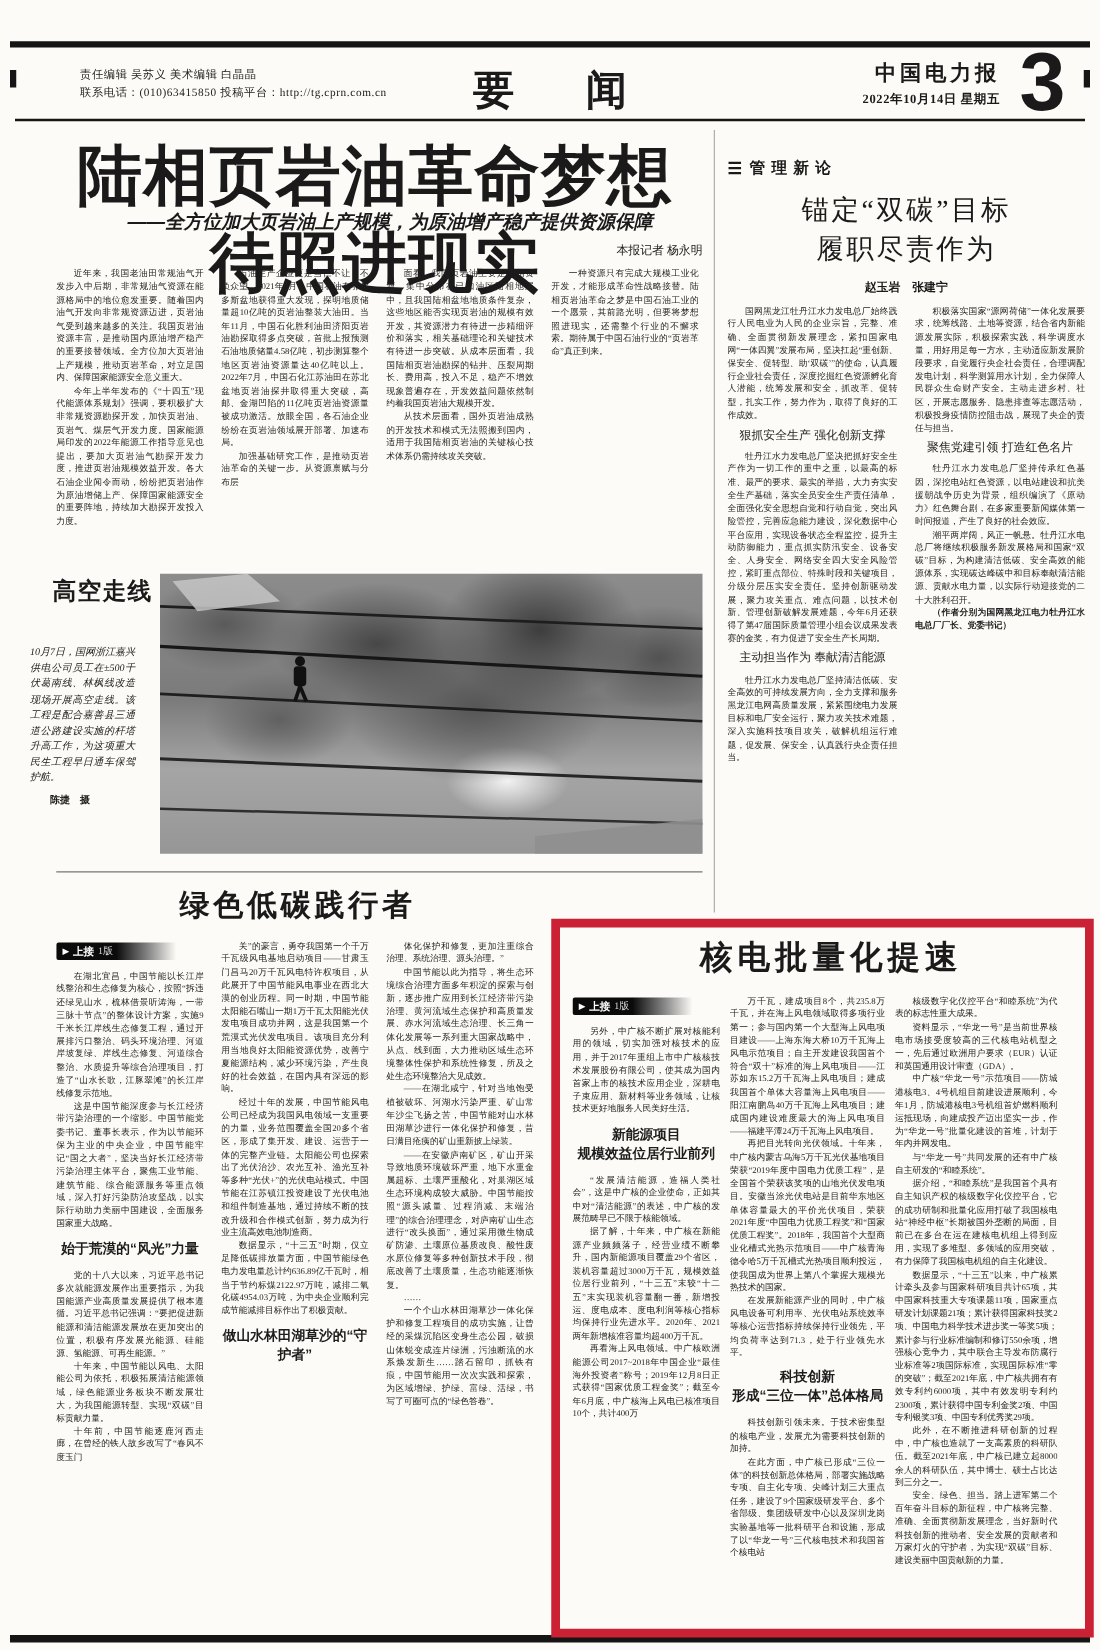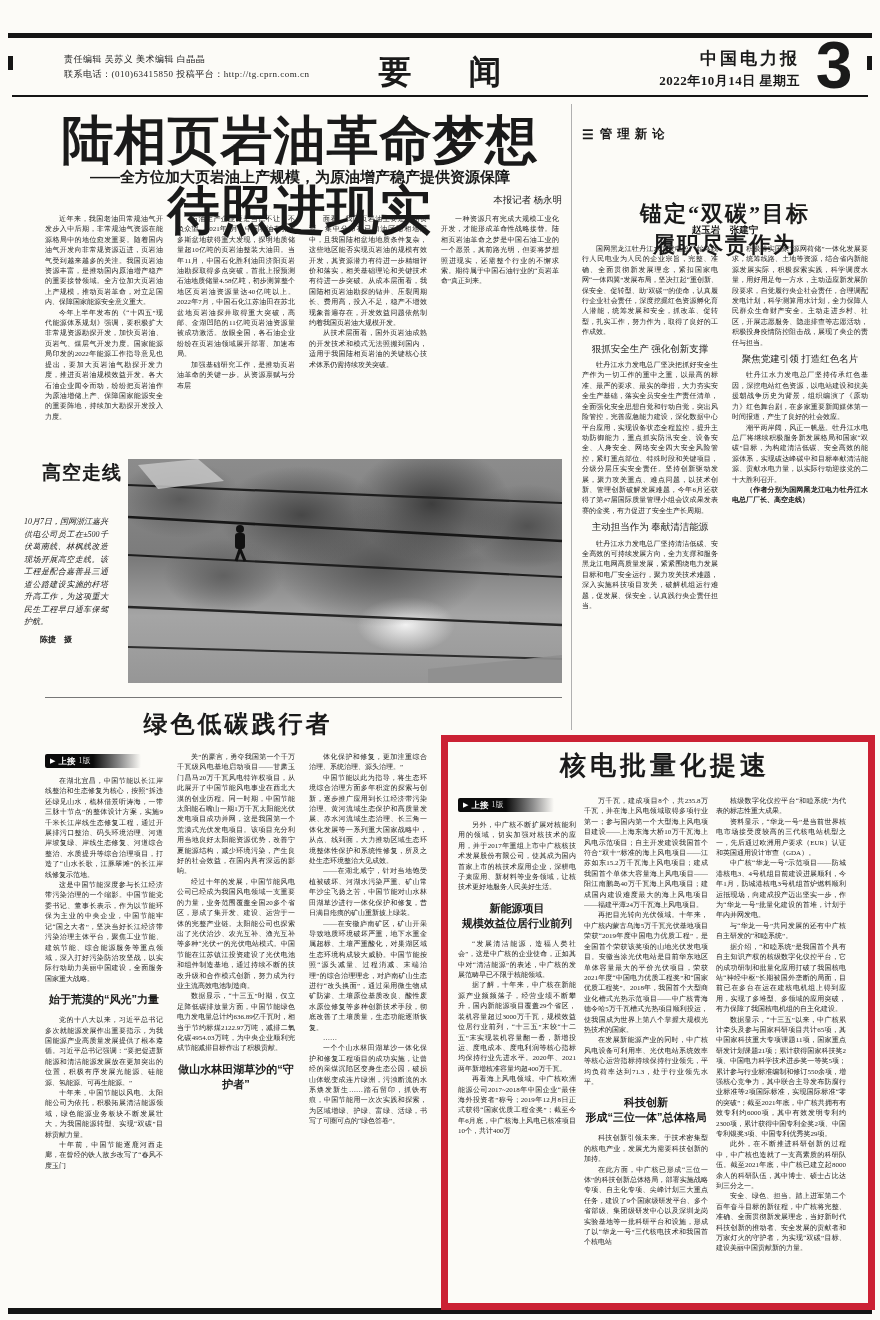--- a/index.html
+++ b/index.html
@@ -4,40 +4,40 @@
 <style>
   html,body{margin:0;padding:0;background:#ffffff;}
   #page{position:relative;width:880px;height:1320px;background:#fcfbf7;overflow:hidden;
         font-family:"Liberation Serif","DejaVu Serif",serif;color:#1a1a1a;}
   .abs{position:absolute;}
   .rule{background:#151515;}
   .sans{font-family:"Liberation Sans","DejaVu Sans",sans-serif;}
   .mast-small{font-size:9px;line-height:15px;color:#222;letter-spacing:.5px;}
   .section-big{font-size:33px;font-weight:900;letter-spacing:24px;text-indent:24px;text-align:center;}
   .paper-name{font-size:17px;font-weight:800;letter-spacing:3px;text-align:right;}
-  .paper-date{font-size:13px;font-weight:700;text-align:right;letter-spacing:.5px;}
+  .paper-date{font-size:10px;font-weight:700;text-align:right;letter-spacing:.5px;}
   .page-no{font-size:66px;font-weight:800;line-height:62px;text-align:center;}
   .lead-headline{font-size:52px;font-weight:900;text-align:center;letter-spacing:1px;}
   .lead-subtitle{font-size:15px;font-weight:600;text-align:center;}
   .lead-byline{font-size:9.5px;font-weight:400;text-align:right;}
   .col{font-size:7px;line-height:10.4px;text-align:justify;overflow:hidden;color:#1d1d1d;}
   .col p{margin:0;text-indent:2em;}
   .col p.closing{font-weight:700;}
   .subhead{font-weight:400;text-align:center;text-indent:0;margin:6px 0;font-size:9.5px;
            font-family:"Liberation Sans","DejaVu Sans",sans-serif;}
   .subhead2{font-weight:700;text-align:center;margin:8px 0;font-size:11px;line-height:15px;
            font-family:"Liberation Sans","DejaVu Sans",sans-serif;}
   .jump{height:14px;width:96px;display:flex;align-items:center;gap:3px;margin:2px 0 8px 0;
         background:linear-gradient(90deg,#0b0b0b 0%,#0b0b0b 50%,#8d8d8d 78%,#fcfbf7 100%);
         padding:0 5px;box-sizing:border-box;border-radius:2px;}
   .jump .jump-arrow{color:#fff;font-size:7px;line-height:14px;}
   .jump .jump-t1{color:#fff;font-size:8.5px;font-weight:700;}
   .jump .jump-t2{color:#d8d8d8;font-size:8px;}
   .op-label{display:flex;align-items:center;gap:6px;font-size:12.5px;letter-spacing:5px;font-weight:600;}
-  .op-title{font-size:22px;font-weight:700;line-height:31px;text-align:center;letter-spacing:2px;margin-top:46px;}
+  .op-title{font-size:22px;font-weight:400;line-height:31px;text-align:center;letter-spacing:2px;}
   .op-authors{font-size:9.5px;font-weight:700;text-align:center;}
   .sec-headline{font-weight:800;text-align:center;}
   .photo-title{font-size:19px;font-weight:800;letter-spacing:1px;}
   .photo-caption{font-size:8px;line-height:12.5px;text-align:justify;font-style:italic;}
   .photo-caption .credit{font-style:normal;font-weight:700;text-indent:2em;margin-top:5px;}
   #photo{background:
      radial-gradient(90px 55px at 12% 18%, #5a5a5a 0%, rgba(90,90,90,0) 70%),
      radial-gradient(120px 70px at 40% 25%, #474747 0%, rgba(71,71,71,0) 70%),
      radial-gradient(110px 80px at 70% 20%, #3d3d3d 0%, rgba(61,61,61,0) 72%),
      radial-gradient(90px 60px at 92% 30%, #525252 0%, rgba(82,82,82,0) 70%),
@@ -60,21 +60,21 @@
     <div>责任编辑 吴苏义  美术编辑 白晶晶</div>
     <div>联系电话：(010)63415850  投稿平台：http://tg.cprn.com.cn</div>
   </div>
   <div class="abs sans section-big" style="left:330px;top:50px;width:220px;">要 闻</div>
   <div class="abs paper-name" style="left:648px;top:47px;width:152px;">中国电力报</div>
   <div class="abs paper-date" style="left:600px;top:72px;width:200px;">2022年10月14日  星期五</div>
   <div class="abs sans page-no" style="left:800px;top:34px;width:68px;">3</div>
   <div class="abs rule" style="left:12px;top:95px;width:856px;height:2px;"></div>
 
   <div class="abs sans lead-headline" style="left:38px;top:106px;width:524px;">陆相页岩油革命梦想待照进现实</div>
-  <div class="abs sans lead-subtitle" style="left:38px;top:168px;width:524px;">——全方位加大页岩油上产规模，为原油增产稳产提供资源保障</div>
+  <div class="abs sans lead-subtitle" style="left:50px;top:168px;width:524px;font-style:italic;">——全方位加大页岩油上产规模，为原油增产稳产提供资源保障</div>
   <div class="abs lead-byline" style="left:38px;top:194px;width:524px;">本报记者  杨永明</div>
 
   <div class="abs col" style="left:45px;top:214px;width:118px;height:242px;">
       <p>近年来，我国老油田常规油气开发步入中后期，非常规油气资源在能源格局中的地位愈发重要。随着国内油气开发向非常规资源迈进，页岩油气受到越来越多的关注。我国页岩油资源丰富，是推动国内原油增产稳产的重要接替领域。全方位加大页岩油上产规模，推动页岩革命，对立足国内、保障国家能源安全意义重大。</p>
       <p>今年上半年发布的《“十四五”现代能源体系规划》强调，要积极扩大非常规资源勘探开发，加快页岩油、页岩气、煤层气开发力度。国家能源局印发的2022年能源工作指导意见也提出，要加大页岩油气勘探开发力度，推进页岩油规模效益开发。各大石油企业闻令而动，纷纷把页岩油作为原油增储上产、保障国家能源安全的重要阵地，持续加大勘探开发投入力度。</p>
     </div>
   <div class="abs col" style="left:177px;top:214px;width:118px;height:238px;">
       <p>石油生产企业更是当仁不让，不负众望。2021年6月，中国石油在鄂尔多斯盆地获得重大发现，探明地质储量超10亿吨的页岩油整装大油田。当年11月，中国石化胜利油田济阳页岩油勘探取得多点突破，首批上报预测石油地质储量4.58亿吨，初步测算整个地区页岩油资源量达40亿吨以上。2022年7月，中国石化江苏油田在苏北盆地页岩油探井取得重大突破，高邮、金湖凹陷的11亿吨页岩油资源量被成功激活。放眼全国，各石油企业纷纷在页岩油领域展开部署、加速布局。</p>
       <p>加强基础研究工作，是推动页岩油革命的关键一步。从资源禀赋与分布层</p>
     </div>
@@ -126,21 +126,21 @@
       <div class="subhead">狠抓安全生产  强化创新支撑</div>
       <p>牡丹江水力发电总厂坚决把抓好安全生产作为一切工作的重中之重，以最高的标准、最严的要求、最实的举措，大力夯实安全生产基础，落实全员安全生产责任清单，全面强化安全思想自觉和行动自觉，突出风险管控，完善应急能力建设，深化数据中心平台应用，实现设备状态全程监控，提升主动防御能力，重点抓实防汛安全、设备安全、人身安全、网络安全四大安全风险管控，紧盯重点部位、特殊时段和关键项目，分级分层压实安全责任。坚持创新驱动发展，聚力攻关重点、难点问题，以技术创新、管理创新破解发展难题，今年6月还获得了第47届国际质量管理小组会议成果发表赛的金奖，有力促进了安全生产长周期。</p>
       <div class="subhead">主动担当作为  奉献清洁能源</div>
       <p>牡丹江水力发电总厂坚持清洁低碳、安全高效的可持续发展方向，全力支撑和服务黑龙江电网高质量发展，紧紧围绕电力发展目标和电厂安全运行，聚力攻关技术难题，深入实施科技项目攻关，破解机组运行难题，促发展、保安全，认真践行央企责任担当。</p>
     </div>
   <div class="abs col" style="left:732px;top:244px;width:136px;height:486px;">
       <p>积极落实国家“源网荷储”一体化发展要求，统筹线路、土地等资源，结合省内新能源发展实际，积极探索实践，科学调度水量，用好用足每一方水，主动适应新发展阶段要求，自觉履行央企社会责任，合理调配发电计划，科学测算用水计划，全力保障人民群众生命财产安全。主动走进乡村、社区，开展志愿服务、隐患排查等志愿活动，积极投身疫情防控阻击战，展现了央企的责任与担当。</p>
       <div class="subhead">聚焦党建引领  打造红色名片</div>
       <p>牡丹江水力发电总厂坚持传承红色基因，深挖电站红色资源，以电站建设和抗美援朝战争历史为背景，组织编演了《原动力》红色舞台剧，在多家重要新闻媒体第一时间报道，产生了良好的社会效应。</p>
       <p>潮平两岸阔，风正一帆悬。牡丹江水电总厂将继续积极服务新发展格局和国家“双碳”目标，为构建清洁低碳、安全高效的能源体系，实现碳达峰碳中和目标奉献清洁能源、贡献水电力量，以实际行动迎接党的二十大胜利召开。</p>
-      <p class="closing">（作者分别为国网黑龙江电力牡丹江水电总厂厂长、高空走线）</p>
+      <p class="closing">（作者分别为国网黑龙江电力牡丹江水电总厂厂长、党委书记）</p>
     </div>
 
   <div class="abs sec-headline" style="left:45px;top:708px;width:386px;font-size:24px;letter-spacing:3px;">绿色低碳践行者</div>
   <div class="abs col" style="left:45px;top:752px;width:118px;height:546px;">
       <div class="jump">
         <span class="jump-arrow">▶</span>
         <span class="jump-t1">上接</span>
         <span class="jump-t2">1版</span>
       </div>
       <p>在湖北宜昌，中国节能以长江岸线整治和生态修复为核心，按照“拆违还绿见山水，梳林借景听涛海，一带三脉十节点”的整体设计方案，实施9千米长江岸线生态修复工程，通过开展排污口整治、码头环境治理、河道岸坡复绿、岸线生态修复、河道综合整治、水质提升等综合治理项目，打造了“山水长歌，江豚翠滩”的长江岸线修复示范地。</p>

